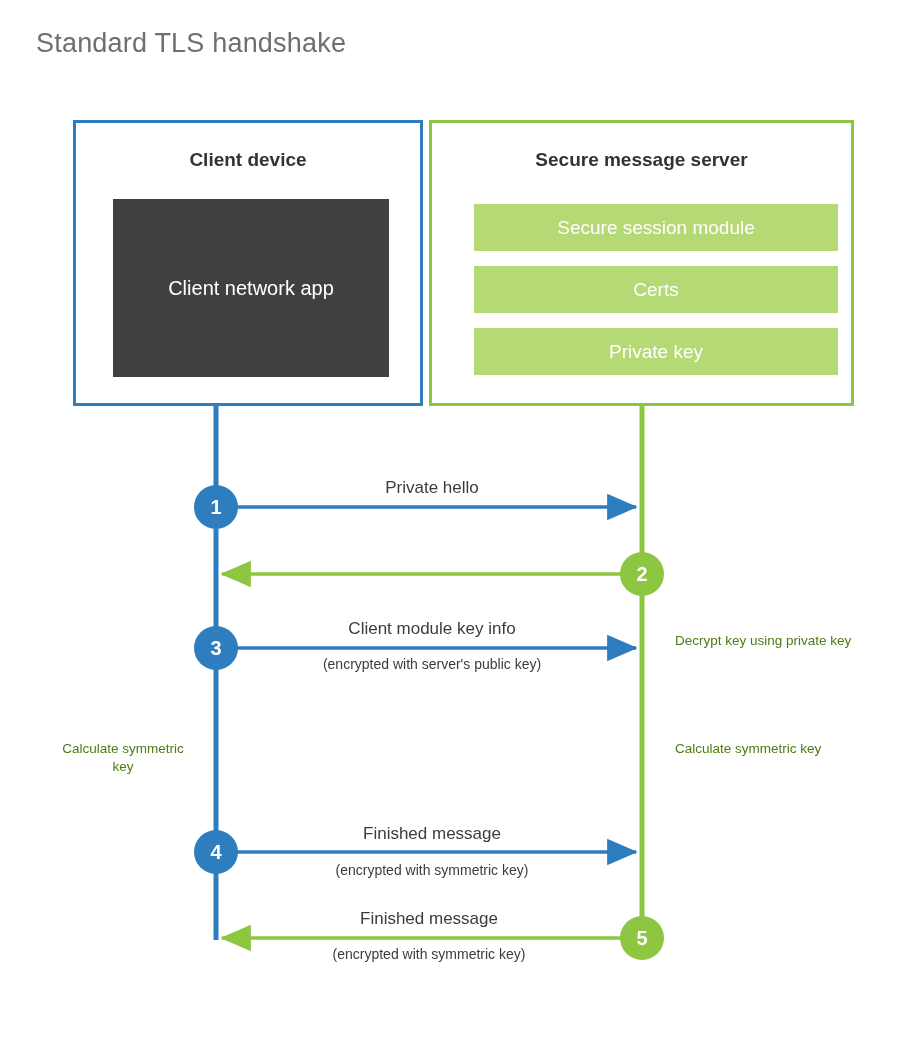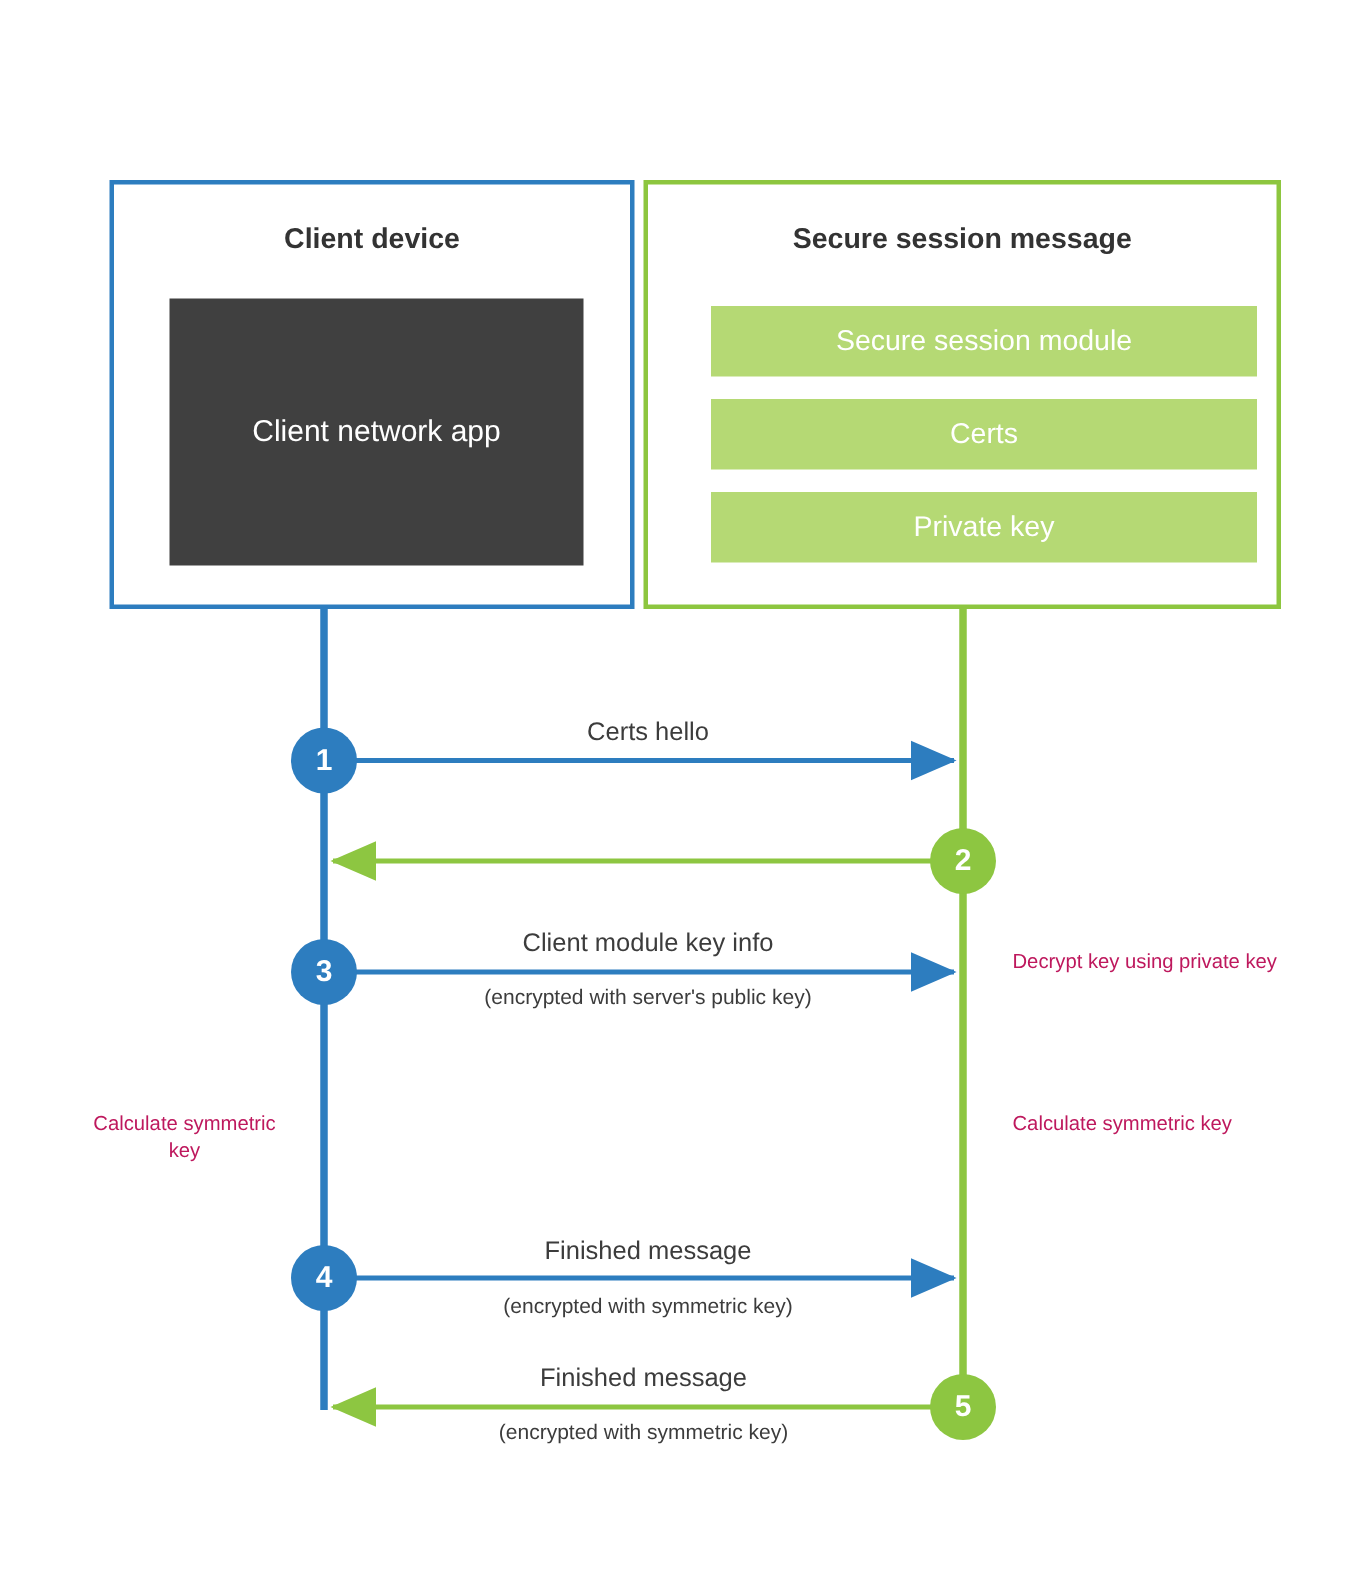--- a/index.html
+++ b/index.html
@@ -136,38 +136,39 @@
     text-align: center;
     font-size: 14px;
     font-weight: 400;
     color: #3c3c3c;
     white-space: nowrap;
   }
   .note {
     position: absolute;
     font-size: 13.5px;
     line-height: 1.36;
-    color: #be185d;
+    color: #4d7c0f;
   }
   .note-right { text-align: left; }
   .note-left  { text-align: center; }
 </style>
 </head>
 <body>
 
 <div class="canvas">
 
+  <div id="page-title">Standard TLS handshake</div>
 
   <div class="panel" id="client-panel">
     <div class="panel-title">Client device</div>
     <div id="client-app-box">Client network app</div>
   </div>
 
   <div class="panel" id="server-panel">
-    <div class="panel-title">Secure session message</div>
+    <div class="panel-title">Secure message server</div>
     <div class="server-bar" id="server-bar-0">Secure session module</div>
     <div class="server-bar" id="server-bar-1">Certs</div>
     <div class="server-bar" id="server-bar-2">Private key</div>
   </div>
 
   <svg id="sequence-svg" viewBox="0 0 900 1058" xmlns="http://www.w3.org/2000/svg">
     <defs>
       <marker id="arrow-blue" markerWidth="9" markerHeight="9" refX="8.5" refY="4.5" orient="auto" markerUnits="strokeWidth">
         <path d="M0,0.6 L9,4.5 L0,8.4 z" fill="#2d7dbf"></path>
       </marker>
@@ -190,21 +191,21 @@
 
     <line x1="642" y1="938" x2="222" y2="938" stroke="#8dc641" stroke-width="3.4" marker-end="url(#arrow-green)"></line>
   </svg>
 
   <div class="step-circle step-blue" style="left:194px; top:485px;">1</div>
   <div class="step-circle step-green" style="left:620px; top:552px;">2</div>
   <div class="step-circle step-blue" style="left:194px; top:626px;">3</div>
   <div class="step-circle step-blue" style="left:194px; top:830px;">4</div>
   <div class="step-circle step-green" style="left:620px; top:916px;">5</div>
 
-  <div class="msg-main" style="left:228px; top:478px; width:408px;">Certs hello</div>
+  <div class="msg-main" style="left:228px; top:478px; width:408px;">Private hello</div>
 
 
   <div class="msg-main" style="left:228px; top:619px; width:408px;">Client module key info</div>
   <div class="msg-sub" style="left:228px; top:656px; width:408px;">(encrypted with server's public key)</div>
 
   <div class="msg-main" style="left:228px; top:824px; width:408px;">Finished message</div>
   <div class="msg-sub" style="left:228px; top:862px; width:408px;">(encrypted with symmetric key)</div>
 
   <div class="msg-main" style="left:222px; top:909px; width:414px;">Finished message</div>
   <div class="msg-sub" style="left:222px; top:946px; width:414px;">(encrypted with symmetric key)</div>

